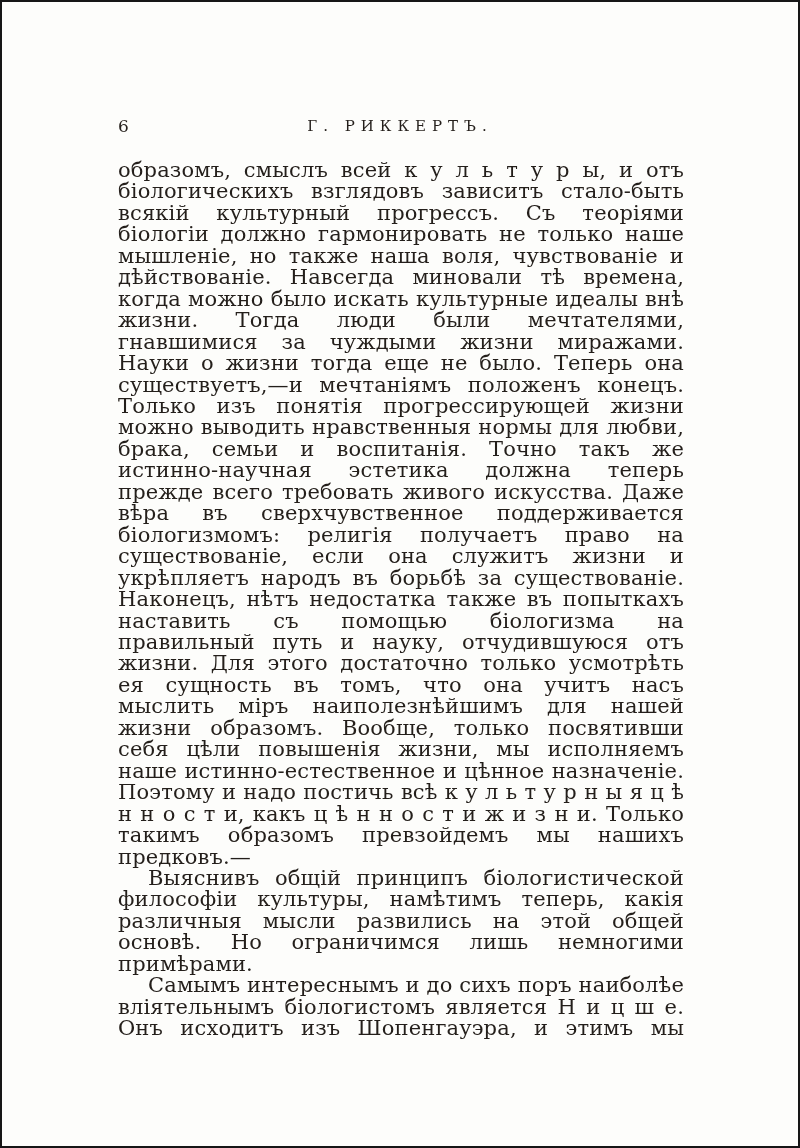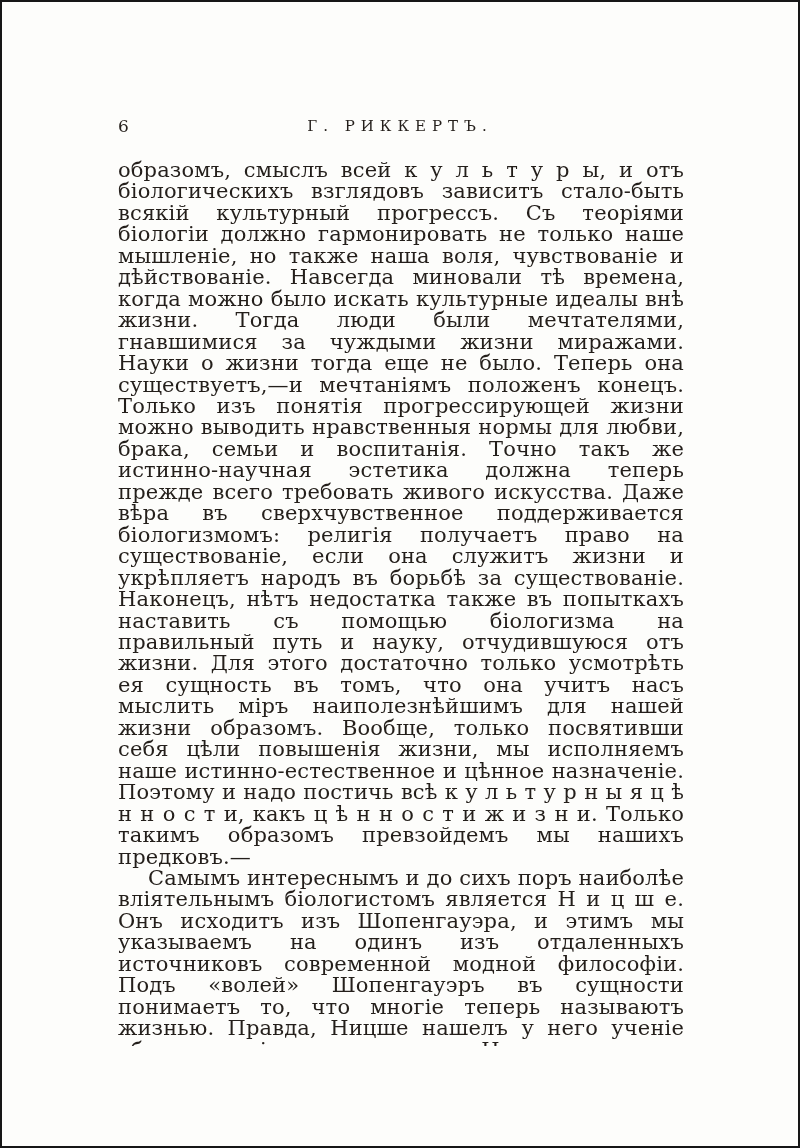--- a/index.html
+++ b/index.html
@@ -64,15 +64,16 @@
 </head>
 <body>
 
 <div class="scan-page">
   <div class="page-header">
     <span class="page-number">6</span>
     <span class="running-head">Г. РИККЕРТЪ.</span>
   </div>
   <div class="body-text">
       <p>образомъ, смыслъ всей к у л ь т у р ы,  и отъ біологическихъ взглядовъ зависитъ стало-быть всякій культурный прогрессъ. Съ теоріями біологіи должно гармонировать не только наше мышленіе, но также наша воля, чувствованіе и дѣйствованіе. Навсегда миновали тѣ времена, когда можно было искать культурные идеалы внѣ жизни. Тогда люди были мечтателями, гнавшимися за чуждыми жизни миражами. Науки о жизни тогда еще не было. Теперь она существуетъ,—и мечтаніямъ положенъ конецъ. Только изъ понятія прогрессирующей жизни можно выводить нравственныя нормы для любви, брака, семьи и воспитанія. Точно такъ же истинно-научная эстетика должна теперь прежде всего требовать живого искусства. Даже вѣра въ сверхчувственное поддерживается біологизмомъ: религія получаетъ право на существованіе, если она служитъ жизни и укрѣпляетъ народъ въ борьбѣ за существованіе. Наконецъ, нѣтъ недостатка также въ попыткахъ наставить съ помощью біологизма на правильный путь и науку, отчудившуюся отъ жизни. Для этого достаточно только усмотрѣть ея сущность въ томъ, что она учитъ насъ мыслить міръ наиполезнѣйшимъ для нашей жизни образомъ. Вообще, только посвятивши себя цѣли повышенія жизни, мы исполняемъ наше истинно-естественное и цѣнное назначеніе. Поэтому и надо постичь всѣ к у л ь т у р н ы я  ц ѣ н н о с т и,  какъ  ц ѣ н н о с т и  ж и з н и.  Только такимъ образомъ превзойдемъ мы нашихъ предковъ.—</p>
+      <p class="indent">Выяснивъ общій принципъ біологистической философіи культуры, намѣтимъ теперь, какія различныя мысли развились на этой общей основѣ. Но ограничимся лишь немногими примѣрами.</p>
       <p class="indent">Самымъ интереснымъ и до сихъ поръ наиболѣе вліятельнымъ біологистомъ является Н и ц ш е.  Онъ исходитъ изъ Шопенгауэра, и этимъ мы указываемъ на одинъ изъ отдаленныхъ источниковъ современной модной философіи. Подъ «волей» Шопенгауэръ въ сущности понимаетъ то, что многіе теперь называютъ жизнью. Правда, Ницше нашелъ у него ученіе объ отрицаніи воли къ жизни. Но важно то, что онъ тѣмъ самымъ научился за самое главное считать волю къ жизни. Уже Рихардъ Вагнеръ въ своей теоріи возрожденія измѣнилъ въ этомъ направленіи Шопенгауэра. Постепенно превратилъ онъ отрицаніе въ радикальное утвержденіе. Ницше послѣдовалъ за нимъ въ этомъ, да къ тому еще присоединилось модное дарвинистическое понятіе прогресса, тоже затронувшее Ницше. Правда онъ вмѣстѣ съ Рольфомъ отвергъ дарвинистическую «борьбу за существованіе»: она производитъ лишь голодающіе виды. Настоящая воля къ жизни для него «воля къ власти», и въ нарастаніи этой воли къ жизни, въ превращеніи ея во все большую и большую силу онъ видитъ, въ концѣ</p>
     </div>
 </div>
 
 </body></html>

